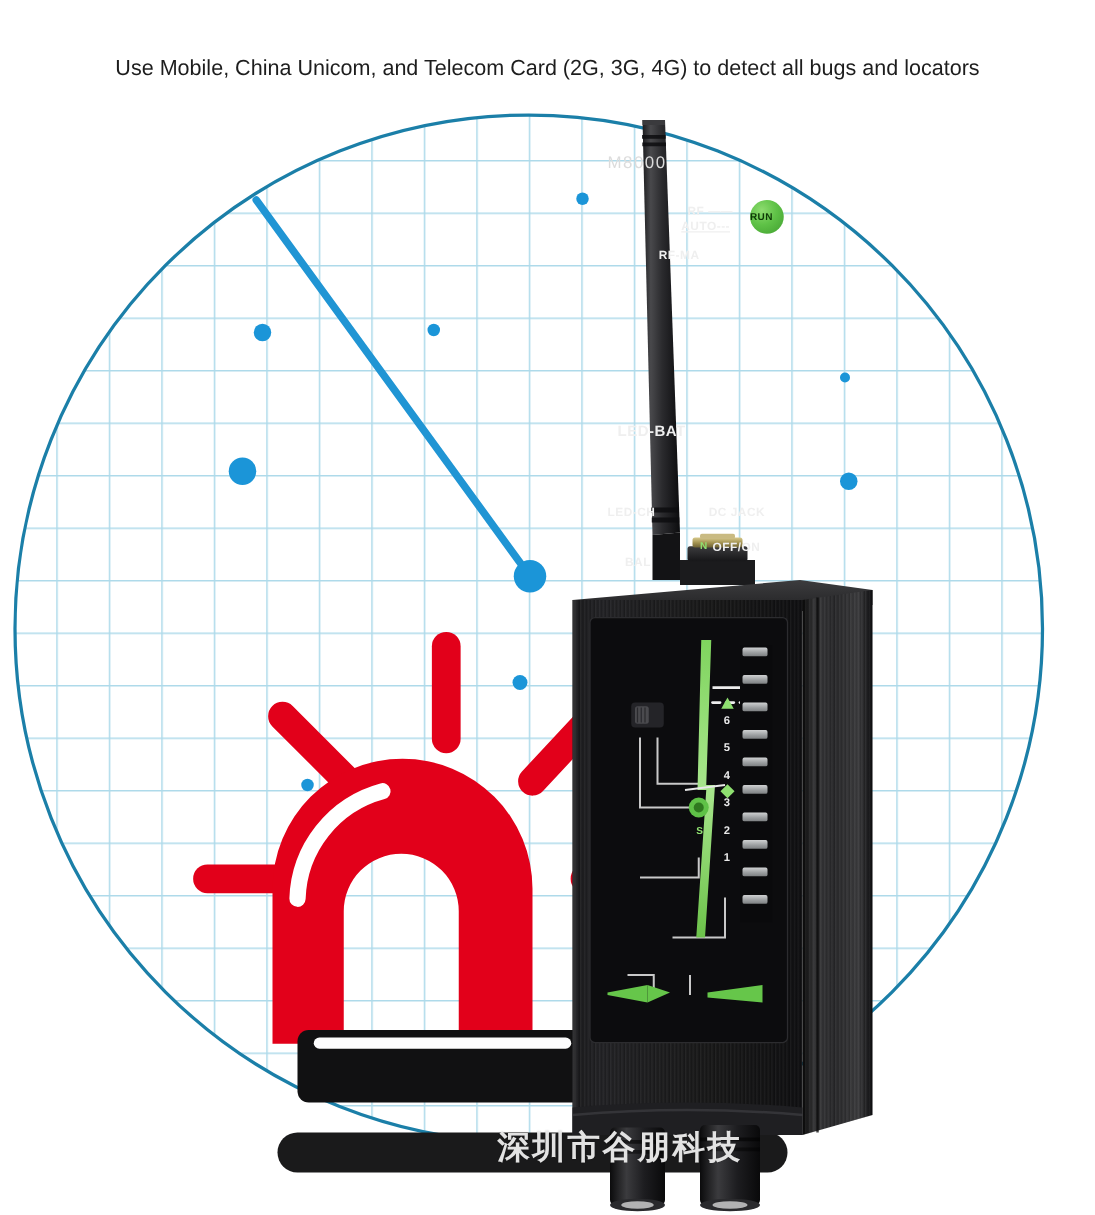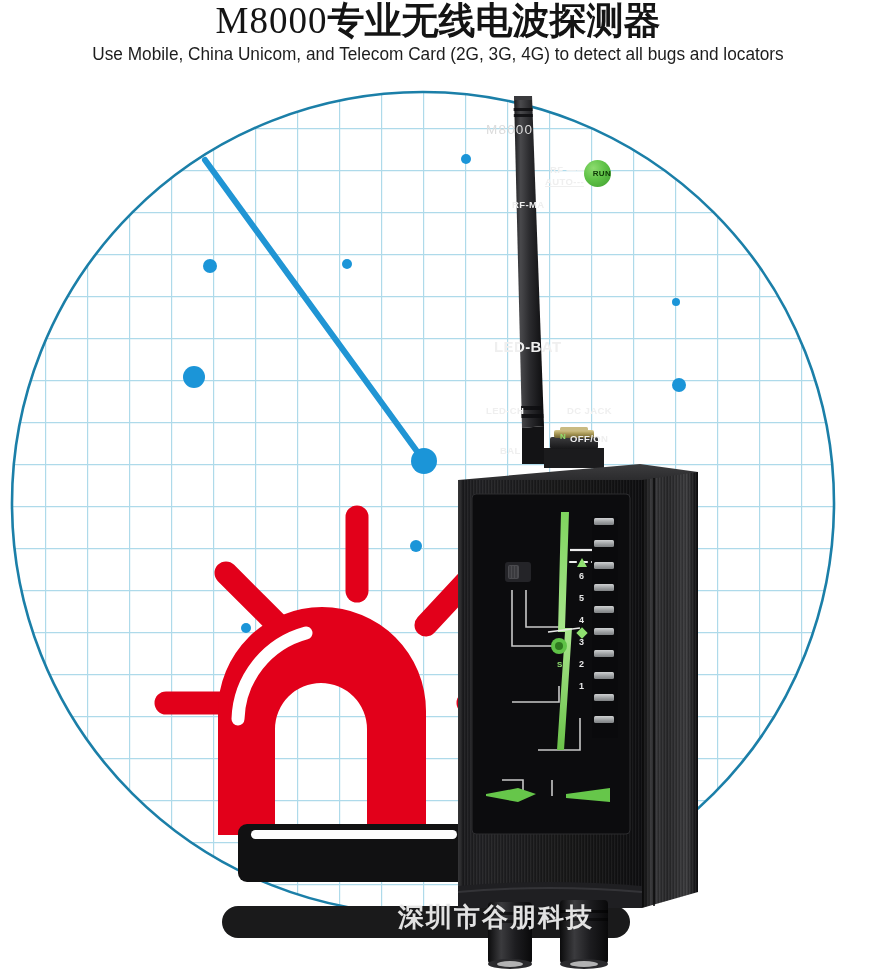--- a/index.html
+++ b/index.html
@@ -51,36 +51,36 @@
     position:absolute;color:#efefef;
     font-family:"Liberation Sans", sans-serif;
     font-weight:700;letter-spacing:.4px;white-space:nowrap;
   }
   #model-label{
     position:absolute;left:46px;top:42px;color:#dcdcdc;
     font-size:13.5px;font-weight:400;letter-spacing:1.2px;
   }
   .lbl-rf{left:110px;top:84px;font-size:9.5px;}
   .lbl-auto{left:105px;top:96px;font-size:9.5px;text-decoration:underline;}
-  .lbl-rfma{left:72px;top:119px;font-size:9.5px;}
-  .lbl-ledbat{left:54px;top:258px;font-size:15px;}
+  .lbl-rfma{left:87px;top:119px;font-size:9.5px;}
+  .lbl-ledbat{left:54px;top:258px;font-size:12px;}
   .lbl-ledch{left:46px;top:325px;font-size:9.5px;}
   .lbl-bal{left:60px;top:365px;font-size:9.5px;}
   .lbl-dcjack{left:127px;top:325px;font-size:9.5px;}
   .lbl-offon{left:130px;top:353px;font-size:9.5px;}
 
   .scale-num{
     position:absolute;color:#e8e8e8;font-size:9px;font-weight:700;
     font-family:"Liberation Sans", sans-serif;line-height:9px;
   }
 
   #run-btn{
-    position:absolute;left:144px;top:80px;width:27px;height:27px;border-radius:50%;
+    position:absolute;left:160px;top:80px;width:27px;height:27px;border-radius:50%;
     background:radial-gradient(circle at 35% 30%, #8ddc6f 0%, #5fc247 45%, #3f9e2e 100%);
-    display:flex;align-items:center;justify-content:flex-end;
+    display:flex;align-items:center;justify-content:flex-start;
     color:#0e3a06;font-size:8px;font-weight:700;letter-spacing:.3px;
   }
 
   .led-seg{
     position:absolute;left:0;width:20px;height:7px;border-radius:1.5px;
     background:linear-gradient(180deg,#cfd1d2 0%,#9a9d9f 60%,#7d8082 100%);
   }
 
   
   #watermark{
@@ -123,23 +123,20 @@
     <circle cx="424" cy="461" r="13"></circle>
     <circle cx="416" cy="546" r="6"></circle>
     <circle cx="246" cy="628" r="5"></circle>
     <circle cx="679" cy="385" r="7"></circle>
     <circle cx="676" cy="302" r="4"></circle>
     <circle cx="320" cy="626" r="5"></circle>
   </g>
 </svg>
 
 <div id="header">
-  <div id="title">
-    <span class="lat">M8000</span><span>专业无线电波探测器</span>
-  </div>
   <div id="subtitle">Use Mobile, China Unicom, and Telecom Card (2G, 3G, 4G) to detect all bugs and locators</div>
 </div>
 
 <svg id="siren" viewBox="0 0 345 400" width="345" height="400" xmlns="http://www.w3.org/2000/svg">
   <g stroke="#E2001A" stroke-width="23" stroke-linecap="round" fill="none">
     <line x1="207" y1="12" x2="207" y2="86"></line>
     <line x1="220" y1="706" x2="220" y2="706"></line>
     <line x1="76" y1="68" x2="136" y2="128"></line>
     <line x1="330" y1="62" x2="276" y2="120"></line>
     <line x1="16" y1="198" x2="98" y2="198"></line>

